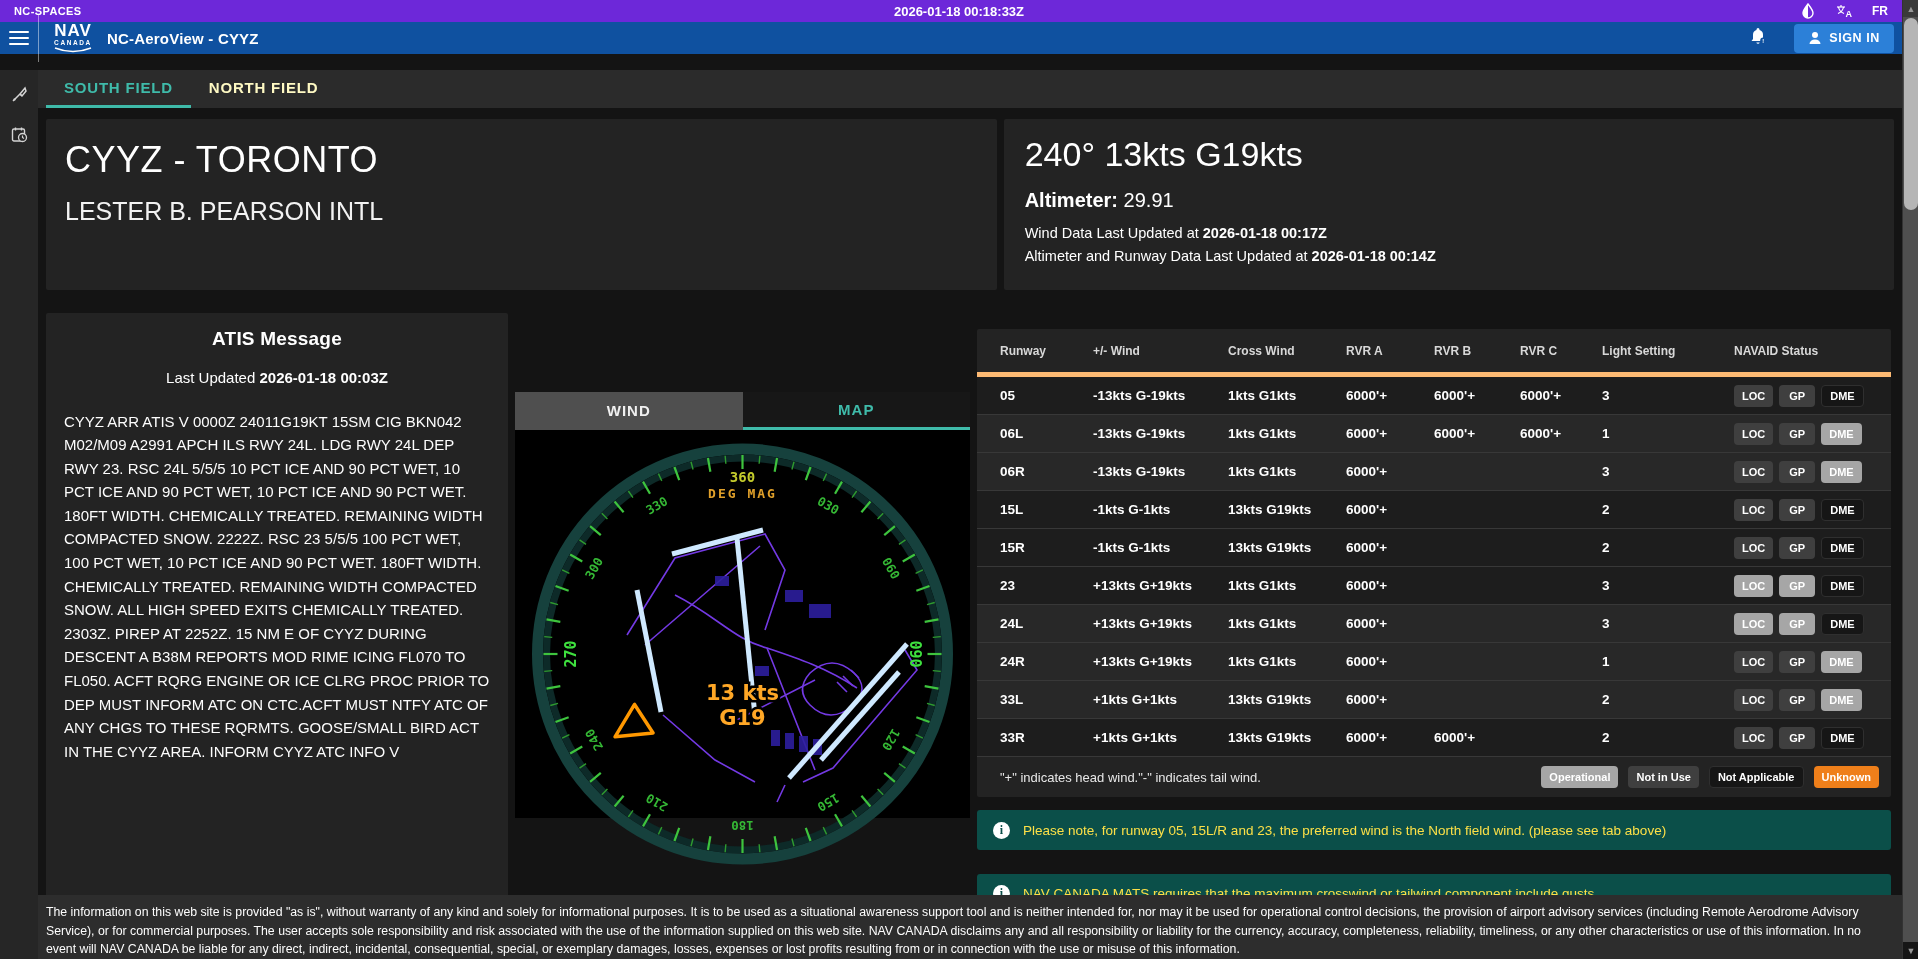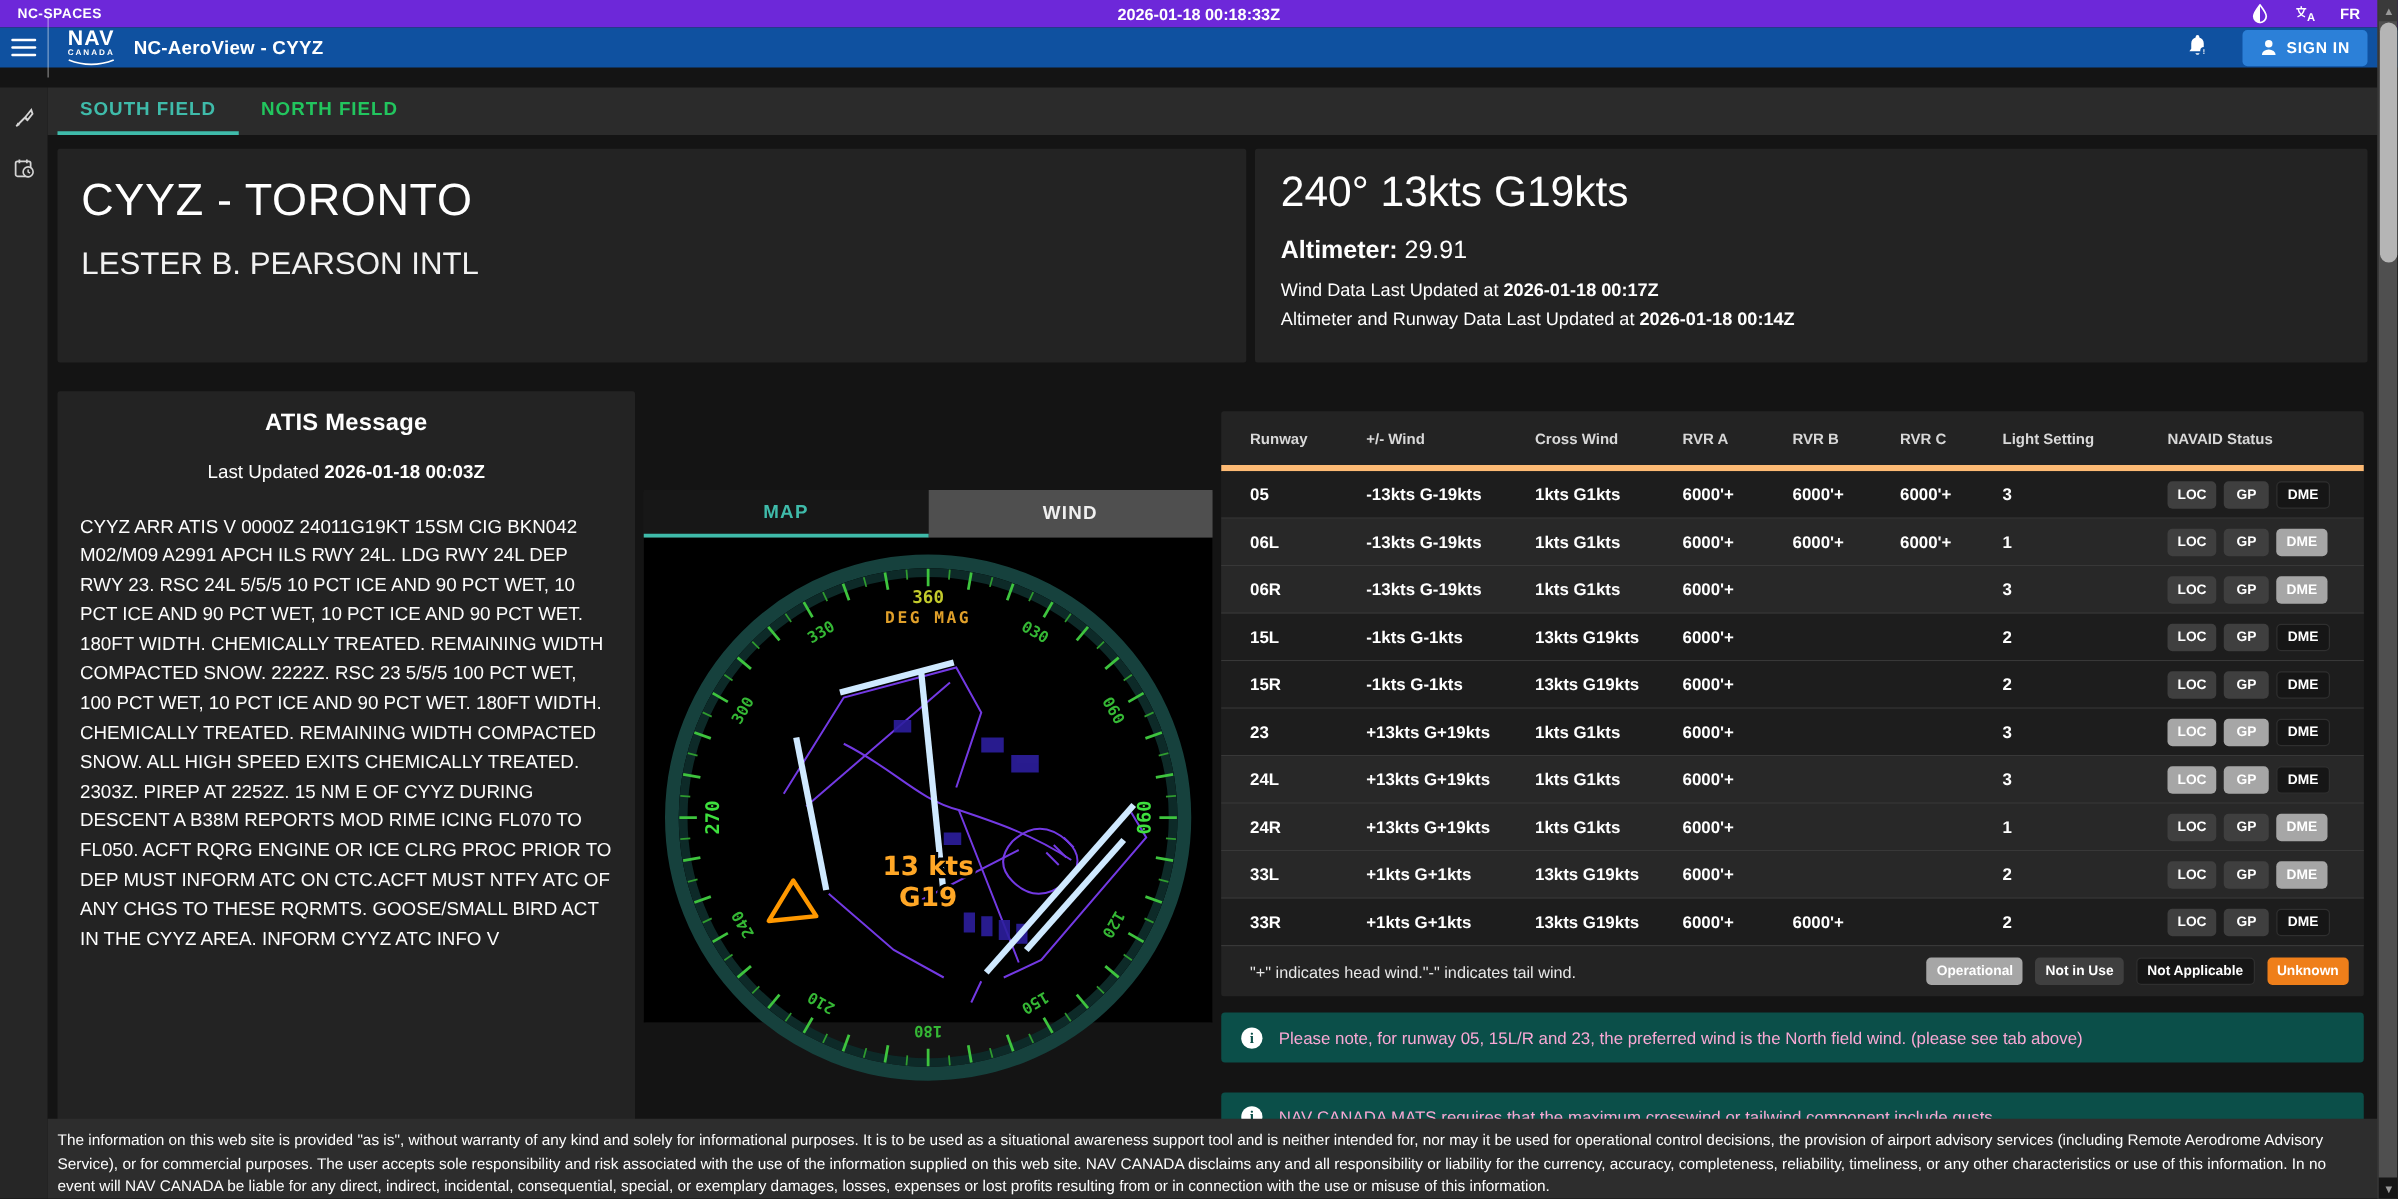--- a/index.html
+++ b/index.html
@@ -34,21 +34,21 @@
 
   
   .sidebar { position:absolute; left:0; top:70px; bottom:0; width:38px; background:#262626; z-index:4; }
   .side-btn { width:38px; height:36px; display:flex; align-items:center; justify-content:center;
               cursor:pointer; color:#d4d4d4; }
 
   
   .main { position:absolute; left:38px; top:70px; right:16px; bottom:0; background:#141414; }
   .tabstrip { height:38px; background:#2b2b2b; display:flex; align-items:stretch; padding-left:8px; }
   .ftab { padding:0 18px; display:flex; align-items:center; font-size:15px; font-weight:bold;
-          letter-spacing:.8px; color:#22c55e; cursor:pointer; border-bottom:3px solid transparent; }
+          letter-spacing:.8px; color:#fef9c3; cursor:pointer; border-bottom:3px solid transparent; }
   .ftab.active { color:#3fbbaa; border-bottom-color:#3fbbaa; }
 
   .content { position:absolute; left:0; right:0; top:38px; bottom:64px; padding:11px 8px 0 8px; }
   .card { background:#232323; border-radius:2px; }
   .row1 { display:flex; gap:7px; }
   .hdr-left { width:976px; height:171px; padding:20px 0 0 19px; }
   .hdr-left .t1 { font-size:36px; font-weight:500; letter-spacing:.5px; }
   .hdr-left .t2 { font-size:25px; font-weight:300; margin-top:16px; color:#f2f2f2; }
   .hdr-right { width:914px; height:171px; padding:16px 0 0 21px; }
   .hdr-right .headline { font-size:34px; font-weight:500; }
@@ -99,21 +99,21 @@
   .chip.operational { background:#a6a6a6; }
   .chip.not_in_use { background:#3f3f3f; }
   .chip.not_applicable { background:#161616; border:1px solid #2f2f2f; }
   .chip.unknown { background:#ef7f1a; }
   .legendrow { height:40px; display:flex; align-items:center; padding:0 12px 0 23px; }
   .legendrow .note { font-size:13px; color:#e8e8e8; }
   .legendrow .lbadges { margin-left:auto; display:flex; gap:10px; }
 
   
   .notebar { background:#0b4f49; border-radius:3px; display:flex; align-items:center; padding:0 16px;
-             font-size:13.5px; color:#f9a8d4; }
+             font-size:13.5px; color:#fde047; }
   .notebar.n1 { height:40px; margin-top:13px; }
   .notebar.n2 { height:38px; margin-top:24px; }
   .info-icon { width:17px; height:17px; border-radius:50%; background:#fff; color:#0b4f49;
                display:inline-flex; align-items:center; justify-content:center; font-weight:bold;
                font-size:12px; font-family:"Liberation Serif", serif; margin-right:13px; flex:none; }
   .info-icon::before { content:"i"; }
 
   
   .footer { position:absolute; left:0; right:0; bottom:0; height:64px; background:#2d2d2d;
             padding:8px 10px 0 8px; font-size:12.3px; line-height:18.6px; color:#fdfdfd; }
@@ -242,22 +242,22 @@
       <div class="card atis">
         <div class="title">ATIS Message</div>
         <div class="upd">
           <span>Last Updated </span><b>2026-01-18 00:03Z</b>
         </div>
         <div class="body">CYYZ ARR ATIS V 0000Z 24011G19KT 15SM CIG BKN042 M02/M09 A2991 APCH ILS RWY 24L. LDG RWY 24L DEP RWY 23. RSC 24L 5/5/5 10 PCT ICE AND 90 PCT WET, 10 PCT ICE AND 90 PCT WET, 10 PCT ICE AND 90 PCT WET. 180FT WIDTH. CHEMICALLY TREATED. REMAINING WIDTH COMPACTED SNOW. 2222Z. RSC 23 5/5/5 100 PCT WET, 100 PCT WET, 10 PCT ICE AND 90 PCT WET. 180FT WIDTH. CHEMICALLY TREATED. REMAINING WIDTH COMPACTED SNOW. ALL HIGH SPEED EXITS CHEMICALLY TREATED. 2303Z. PIREP AT 2252Z. 15 NM E OF CYYZ DURING DESCENT A B38M REPORTS MOD RIME ICING FL070 TO FL050. ACFT RQRG ENGINE OR ICE CLRG PROC PRIOR TO DEP MUST INFORM ATC ON CTC.ACFT MUST NTFY ATC OF ANY CHGS TO THESE RQRMTS. GOOSE/SMALL BIRD ACT IN THE CYYZ AREA. INFORM CYYZ ATC INFO V</div>
       </div>
 
       <div class="card mapcard">
         <div class="maptabs">
+          <div class="mtab wind">WIND</div>
           <div class="mtab map">MAP</div>
-          <div class="mtab wind">WIND</div>
         </div>
         <div class="mapview">
           <svg id="compass" width="455" height="444" viewBox="0 0 455 444">
             <circle cx="227.5" cy="224" r="205" fill="none" stroke="#16413d" stroke-width="11"></circle>
             <circle cx="227.5" cy="224" r="196" fill="none" stroke="#0d2a28" stroke-width="7"></circle>
 
             <g>
               <g stroke="#7a3df0" stroke-width="1.6" fill="none" opacity="0.95">
                 <path d="M112 205 L160 128 L250 104 L270 140 L250 200"></path>
                 <path d="M130 215 L245 116"></path>

